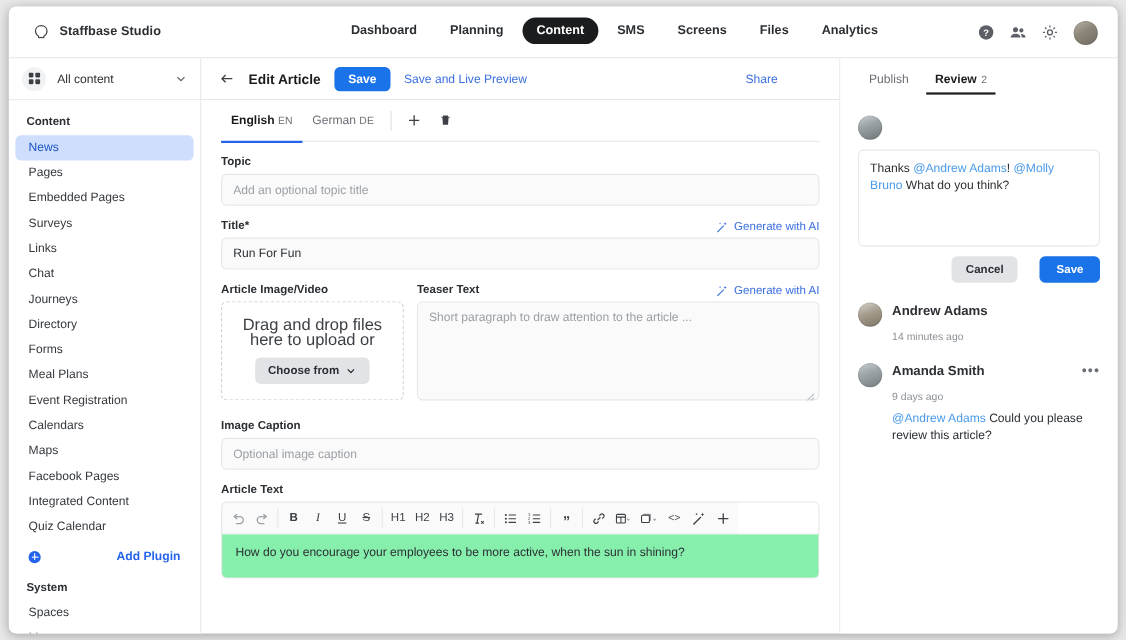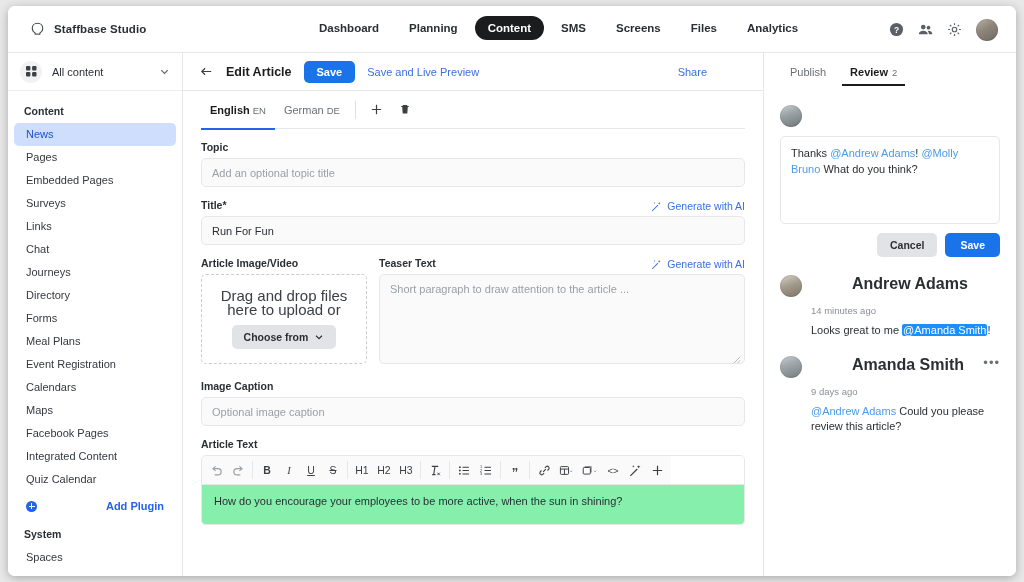--- a/index.html
+++ b/index.html
@@ -160,32 +160,32 @@
   .rtab.active{ color:#1b1c1e; font-weight:700; }
   .rtab.active:after{ content:""; position:absolute; left:2px; right:2px; bottom:5px; height:2px; background:#1b1c1e;}
   .rtab .cnt{ font-size:9.5px; font-weight:400; color:#6a6f75; margin-left:4px;}
 
   .composer{ display:flex; gap:9px; margin-top:14px;flex-direction:column;}
   .comment-box{
     flex:1; min-height:88px; border:1px solid #e6e7e9; border-radius:5px; background:#fff;
     padding:8px 10px; font-size:11px; line-height:16px; color:#2b2f33;
   }
   .mention{ color:#4a9bea; }
-  .composer-actions{ display:flex; justify-content:flex-end; gap:8px; margin-top:9px;}
+  .composer-actions{ display:flex; justify-content:flex-end; gap:20px; margin-top:9px;}
   .btn-cancel{
     background:#e2e3e6; border:none; border-radius:5px; font-size:10.5px; font-weight:700;
     color:#2b2f33; padding:6px 13px; cursor:pointer; font-family:"Liberation Sans", sans-serif;
   }
   .btn-blue{
     background:#1a73e8; border:none; border-radius:5px; font-size:10.5px; font-weight:700;
     color:#fff; padding:6px 15px; cursor:pointer; font-family:"Liberation Sans", sans-serif;
   }
   .cmt{ display:flex; gap:9px; margin-top:18px; }
   .cmt-main{ flex:1; min-width:0; position:relative;}
-  .cmt-name{ font-size:16px; font-weight:700; color:#2b2f33;margin-left:41px; }
+  .cmt-name{ font-size:12px; font-weight:700; color:#2b2f33; }
   .cmt-time{ font-size:9.5px; color:#8b9096; margin-top:12px;}
   .cmt-text{ font-size:11px; color:#2b2f33; line-height:15px; margin-top:7px;}
   .mention-sel{ background:#1a8fff; color:#fff; padding:0 1px; border-radius:2px;}
   .dots{ position:absolute; right:0; top:2px; color:#6a6f75; font-size:13px; letter-spacing:1px; cursor:pointer; line-height:10px;}
 </style>
 </head>
 <body>
 
 <div class="app">
 
@@ -489,23 +489,20 @@
       <div class="composer-actions">
         <button class="btn-cancel">Cancel</button>
         <button class="btn-blue">Save</button>
       </div>
 
       <div class="cmt">
         <div class="avatar a3"></div>
         <div class="cmt-main">
           <div class="cmt-name">Andrew Adams</div>
           <div class="cmt-time">14 minutes ago</div>
-          <div class="cmt-text">
-            <span>Looks great to me </span><span class="mention-sel">@Amanda Smith</span><span>!</span>
-          </div>
         </div>
       </div>
 
       <div class="cmt">
         <div class="avatar a4"></div>
         <div class="cmt-main">
           <div class="dots">•••</div>
           <div class="cmt-name">Amanda Smith</div>
           <div class="cmt-time">9 days ago</div>
           <div class="cmt-text">

